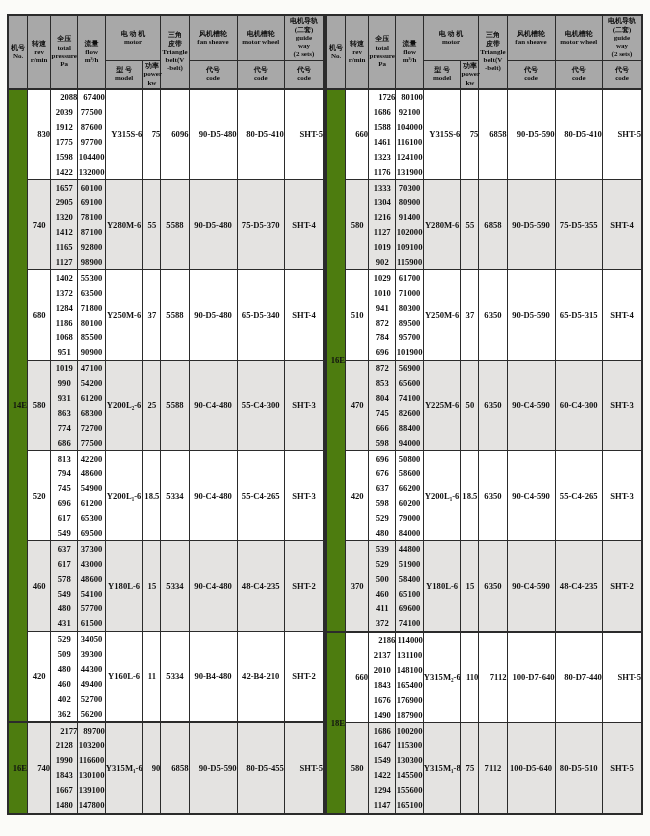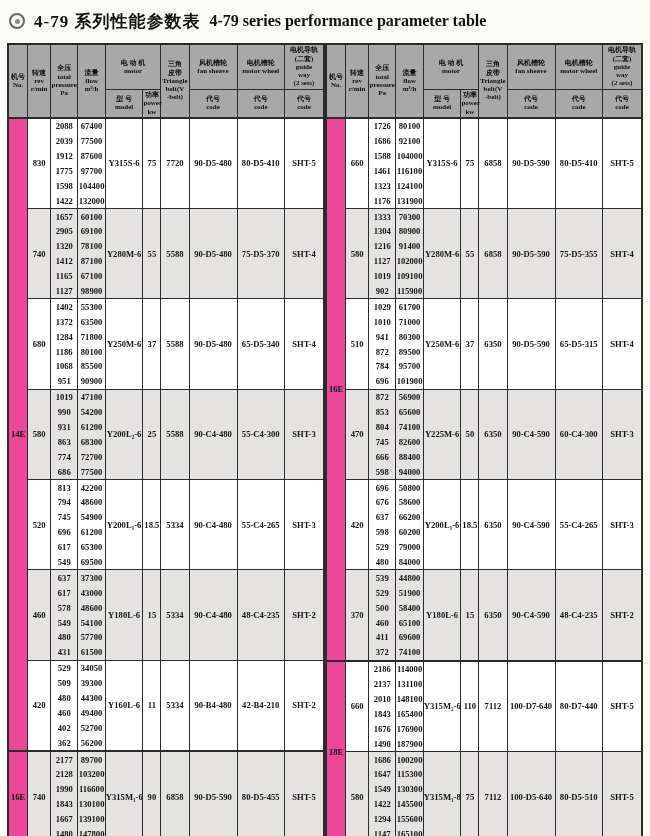--- a/index.html
+++ b/index.html
@@ -15,34 +15,29 @@
   table.param{border-collapse:collapse;table-layout:fixed;width:318px;
               border:2px solid #2b2b2b;background:#fff;}
   table.param th{background:#a8a8a8;border:1px solid #2b2b2b;font-size:7px;line-height:1.18;
                  font-weight:bold;color:#0d0d0d;padding:1px 0;text-align:center;vertical-align:middle;margin-left:46px;}
   thead tr.h1 th{height:42px;}
   thead tr.h2 th{height:24px;}
   table.param td{border-left:1px solid #2b2b2b;border-right:1px solid #2b2b2b;border-top:0;border-bottom:0;
                  text-align:center;vertical-align:middle;font-size:8.6px;font-weight:bold;
                  height:14.9px;padding:0;overflow:hidden;white-space:nowrap;}
   tr.block-first td{border-top:1px solid #2b2b2b;}
-  tr.group-first td{border-top:2px solid #2b2b2b;}
-  td.machine{background:#ec4899;}
+  tr.group-first td{border-top:2px solid #2b2b2b;text-align:right;}
+  td.machine{background:#4d7c0f;}
   td.shaded{background:#e4e3e1;}
   .hline{white-space:nowrap;}
 </style>
 </head>
 <body>
 
 <div class="page">
-  <div class="title-row">
-    <span class="bullet"></span>
-    <span class="title-zh">4-79 系列性能参数表</span>
-    <span class="title-en">4-79 series performance parameter table</span>
-  </div>
   <div class="tables">
     <table class="param" id="table-left">
         <colgroup>
           <col style="width: 6.2%;">
           <col style="width: 7.3%;">
           <col style="width: 8.6%;">
           <col style="width: 8.7%;">
           <col style="width: 11.9%;">
           <col style="width: 5.7%;">
           <col style="width: 8.9%;">
@@ -124,21 +119,21 @@
           </tr>
         </thead>
         <tbody>
           <tr class="block-first group-first">
             <td class="machine" rowspan="42">14E</td>
             <td class="rev" rowspan="6">830</td>
             <td>2088</td>
             <td>67400</td>
             <td rowspan="6">Y315S-6</td>
             <td rowspan="6">75</td>
-            <td rowspan="6">7720</td>
+            <td rowspan="6">6096</td>
             <td rowspan="6">90-D5-480</td>
             <td rowspan="6">80-D5-410</td>
             <td rowspan="6">SHT-5</td>
           </tr>
           <tr>
             <td>2039</td>
             <td>77500</td>
           </tr>
           <tr>
             <td>1912</td>
@@ -174,21 +169,21 @@
           <tr>
             <td class="shaded">1320</td>
             <td class="shaded">78100</td>
           </tr>
           <tr>
             <td class="shaded">1412</td>
             <td class="shaded">87100</td>
           </tr>
           <tr>
             <td class="shaded">1165</td>
-            <td class="shaded">67100</td>
+            <td class="shaded">92800</td>
           </tr>
           <tr>
             <td class="shaded">1127</td>
             <td class="shaded">98900</td>
           </tr>
           <tr class="block-first">
             <td class="rev" rowspan="6">680</td>
             <td>1402</td>
             <td>55300</td>
             <td rowspan="6">Y250M-6</td>

